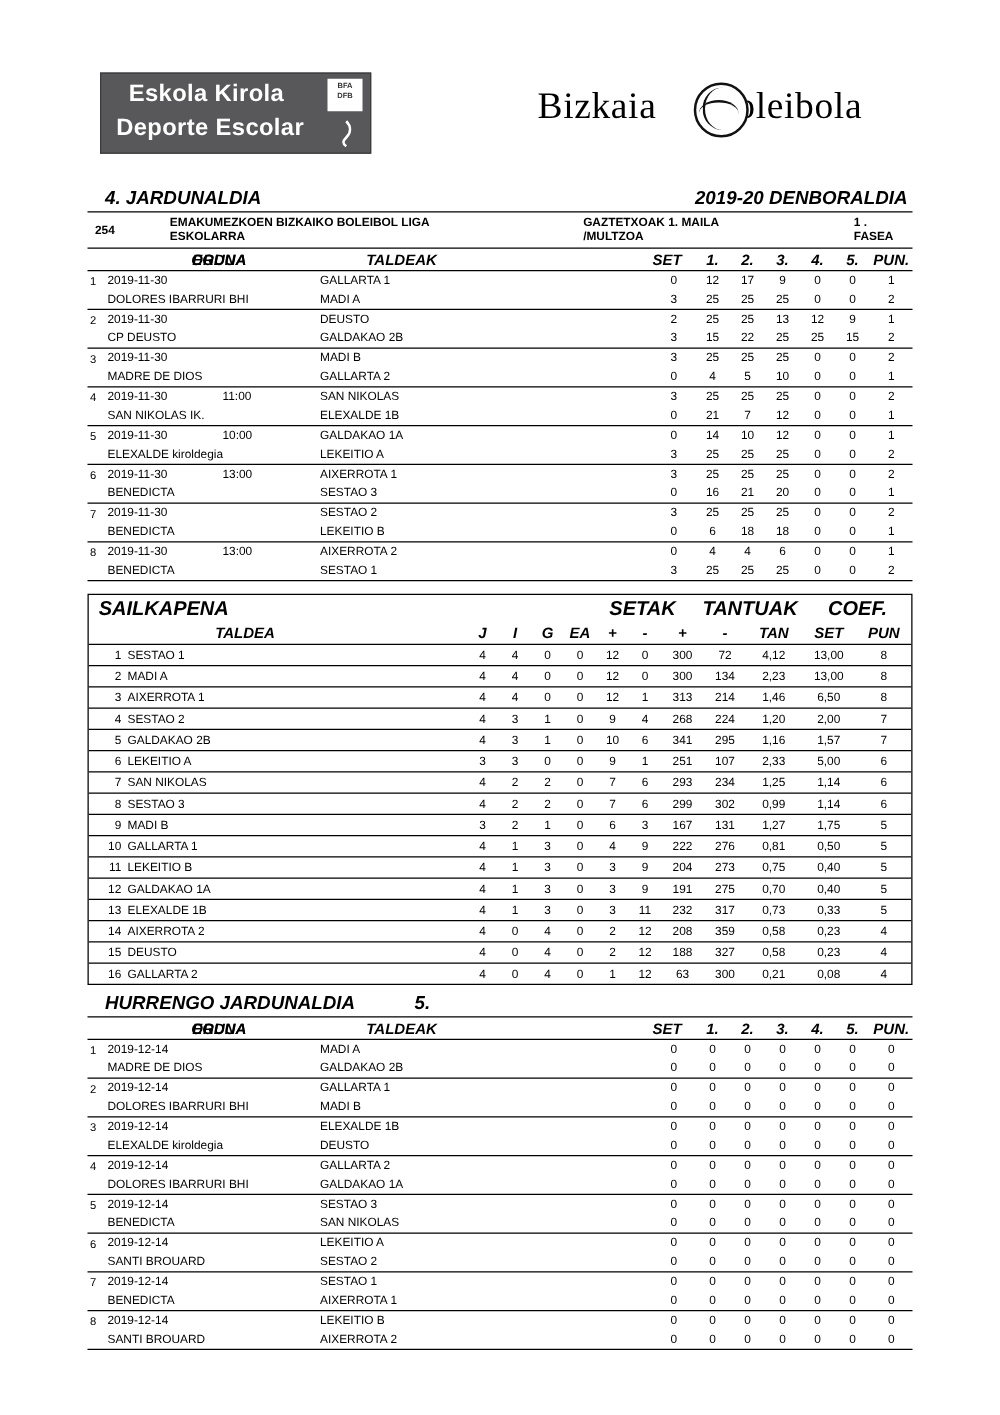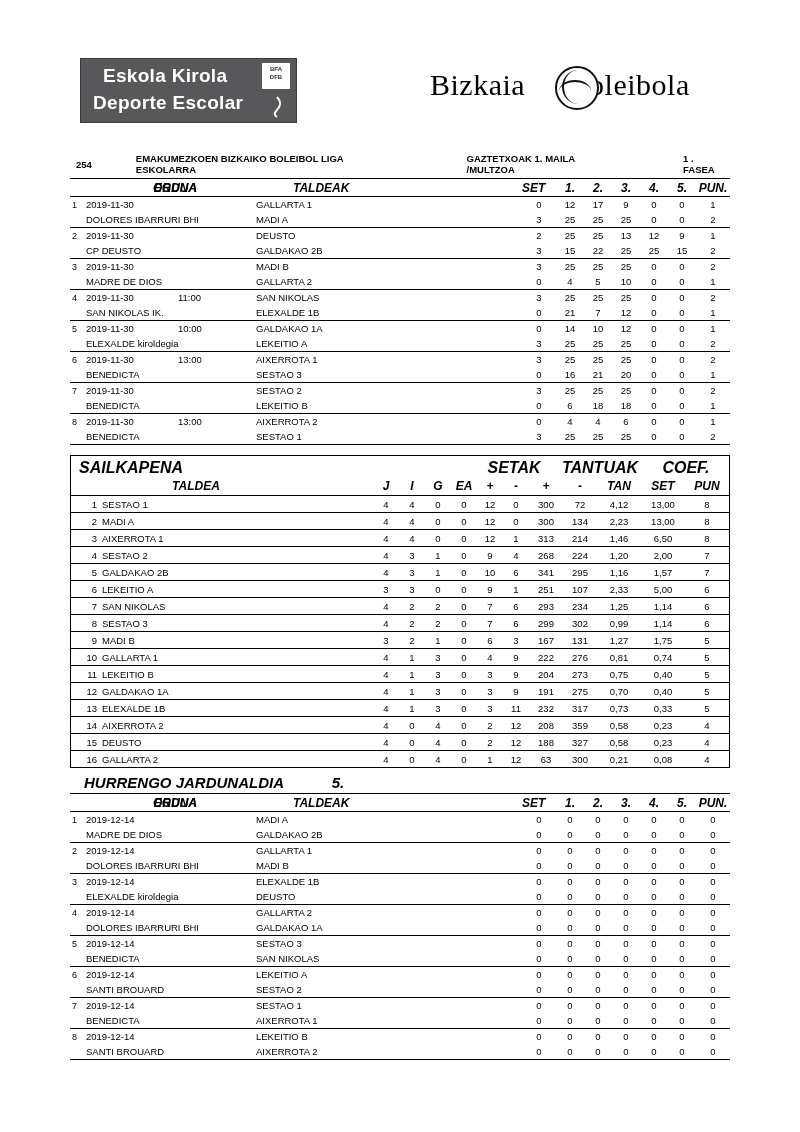--- a/index.html
+++ b/index.html
@@ -84,20 +84,24 @@
         <path d="M9 1 C13 5 13 10 9 14 C6 17 6 19 9 21" stroke="#fff" stroke-width="2" fill="none"></path>
       </svg>
     </div>
     <div class="bizkaia">
       <span class="txt">Bizkaia</span>
       <span class="txt" style="margin-left:44px;">boleibola</span>
       <span class="ball"></span>
     </div>
   </div>
 
+  <div class="titleline rule">
+    <span>4. JARDUNALDIA</span>
+    <span>2019-20 DENBORALDIA</span>
+  </div>
 
   <div class="subbar">
     <span class="num">254</span>
     <span>EMAKUMEZKOEN BIZKAIKO BOLEIBOL LIGA ESKOLARRA</span>
     <span class="sp"></span>
     <span>GAZTETXOAK  1. MAILA /MULTZOA</span>
     <span style="margin-left:28px;">1 . FASEA</span>
   </div>
 
   <div class="colhead">
@@ -496,21 +500,21 @@
           <span class="name">GALLARTA 1</span>
           <span class="m">4</span>
           <span class="m">1</span>
           <span class="m">3</span>
           <span class="m">0</span>
           <span class="m">4</span>
           <span class="m">9</span>
           <span class="m2">222</span>
           <span class="m2">276</span>
           <span class="m3">0,81</span>
-          <span class="m3">0,74</span>
+          <span class="m3">0,50</span>
           <span class="m3">5</span>
         </div>
         <div class="st-row">
           <span class="pos">11</span>
           <span class="name">LEKEITIO B</span>
           <span class="m">4</span>
           <span class="m">1</span>
           <span class="m">3</span>
           <span class="m">0</span>
           <span class="m">3</span>

